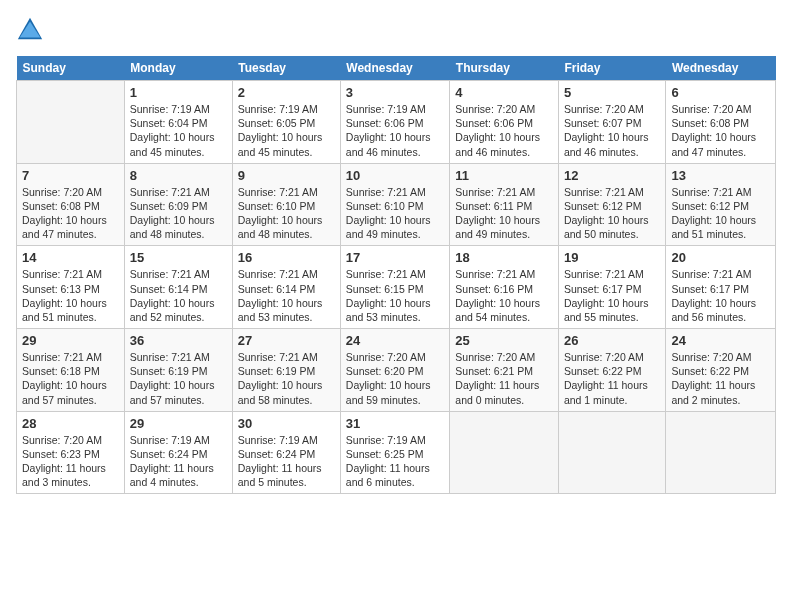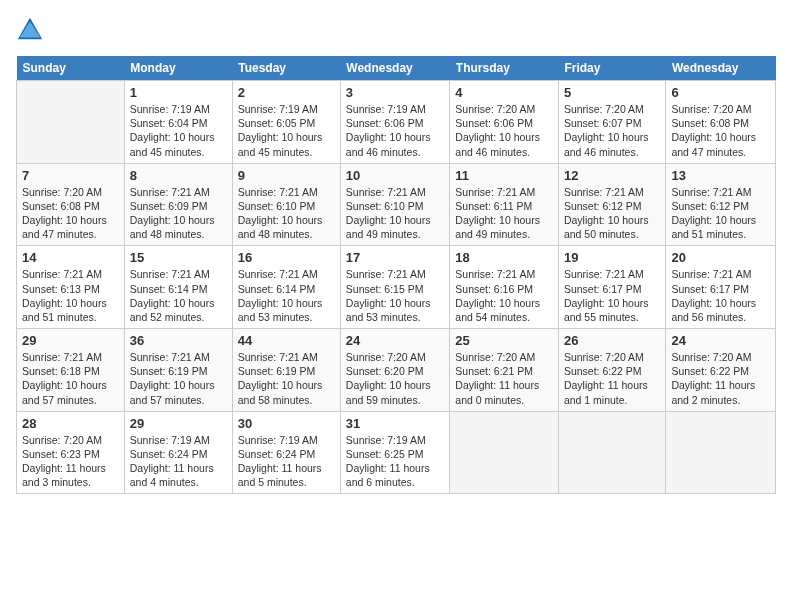--- a/index.html
+++ b/index.html
@@ -213,21 +213,21 @@
       </tr>
       <tr>
         <td><span class="day-num">29</span><span class="cell-text" style="white-space: pre-line;">Sunrise: 7:21 AM
 Sunset: 6:18 PM
 Daylight: 10 hours
 and 57 minutes.</span></td>
         <td><span class="day-num">36</span><span class="cell-text" style="white-space: pre-line;">Sunrise: 7:21 AM
 Sunset: 6:19 PM
 Daylight: 10 hours
 and 57 minutes.</span></td>
-        <td><span class="day-num">44</span><span class="cell-text" style="white-space: pre-line;">Sunrise: 7:21 AM
+        <td><span class="day-num">27</span><span class="cell-text" style="white-space: pre-line;">Sunrise: 7:21 AM
 Sunset: 6:19 PM
 Daylight: 10 hours
 and 58 minutes.</span></td>
         <td><span class="day-num">24</span><span class="cell-text" style="white-space: pre-line;">Sunrise: 7:20 AM
 Sunset: 6:20 PM
 Daylight: 10 hours
 and 59 minutes.</span></td>
         <td><span class="day-num">25</span><span class="cell-text" style="white-space: pre-line;">Sunrise: 7:20 AM
 Sunset: 6:21 PM
 Daylight: 11 hours

